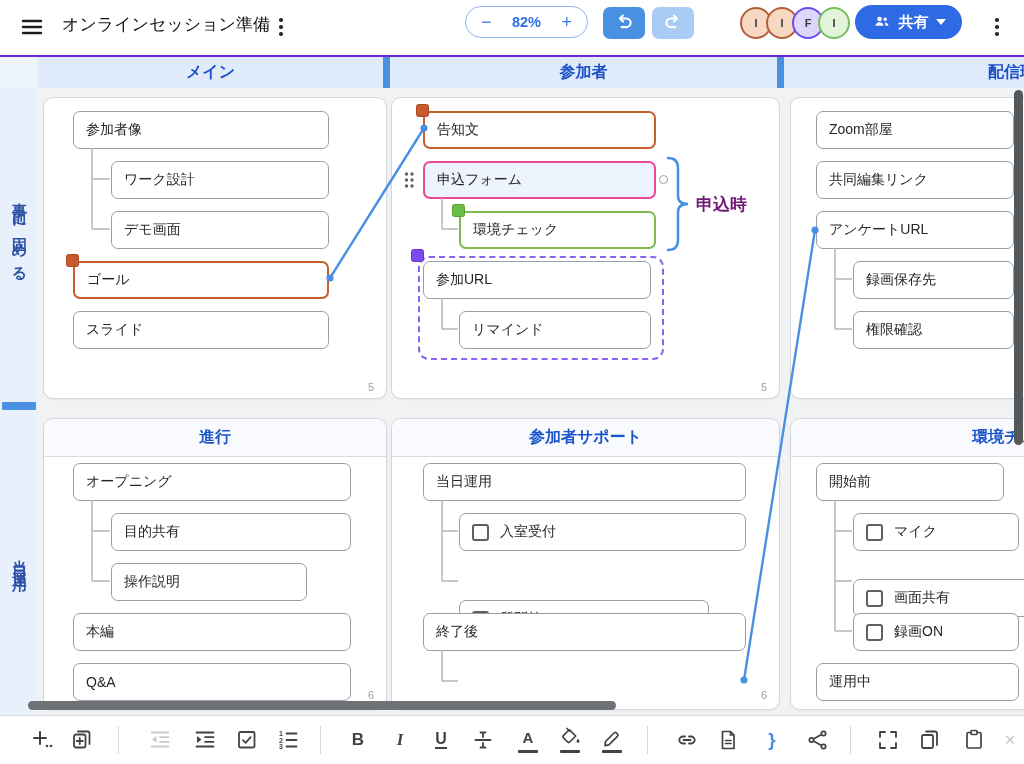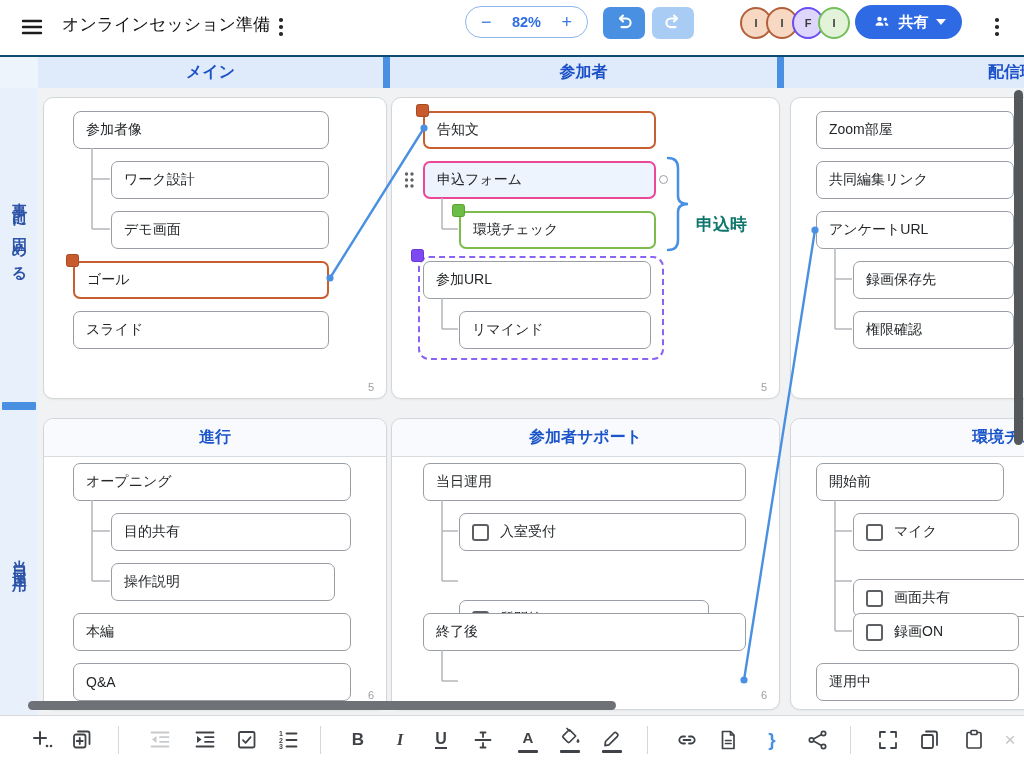--- a/index.html
+++ b/index.html
@@ -1,20 +1,20 @@
 <!DOCTYPE html>
 <html><head>
 <meta charset="utf-8">
 <style>
   html,body{margin:0;padding:0;background:#fff;}
   .app{position:relative;width:1024px;height:764px;overflow:hidden;background:#fff;
        font-family:"Liberation Sans","DejaVu Sans",sans-serif;color:#202124;}
   
   .topbar{position:absolute;left:0;top:0;width:1024px;height:55px;background:#fff;
-          border-bottom:2px solid #0c4a6e;z-index:30;}
+          border-bottom:2px solid #6d28d9;z-index:30;}
   .hamburger{position:absolute;left:18px;top:15px;width:28px;height:24px;cursor:pointer;}
   .title{position:absolute;left:62px;top:13px;font-size:17px;font-weight:500;color:#111;}
   .kebab{position:absolute;top:13px;width:18px;height:28px;display:flex;flex-direction:column;
          align-items:center;justify-content:center;gap:3.5px;cursor:pointer;}
   .kebab i{width:3.5px;height:3.5px;border-radius:50%;background:#27292c;}
   .zoompill{position:absolute;left:465px;top:6px;width:123px;height:32px;border:1.5px solid #8fb6ee;
             border-radius:17px;display:flex;align-items:center;justify-content:space-between;
             padding:0 15px;box-sizing:border-box;}
   .zoompill .zbtn{color:#3a79e0;font-size:18px;line-height:1;cursor:pointer;font-weight:500;}
   .zoompill .zlvl{color:#2f6fe4;font-size:14.5px;font-weight:bold;}
@@ -53,21 +53,21 @@
   .node.blue{border:2px solid #ec4899;background:#edf4fd;}
   .node.green{border:2px solid #7dbb4e;}
   .cb{width:17px;height:17px;border:2px solid #5c6064;border-radius:3px;margin-right:11px;
       flex:none;box-sizing:border-box;background:#fff;cursor:pointer;}
   .group-dashed{position:absolute;border:2px dashed #8a63f2;border-radius:11px;background:transparent;}
   .count{position:absolute;right:12px;font-size:11px;color:#9aa0a6;}
   .handle{position:absolute;width:11px;height:11px;border-radius:2.5px;z-index:7;cursor:grab;}
   .circle-handle{position:absolute;width:9px;height:9px;border:1.5px solid #9aa0a6;border-radius:50%;
                  background:#fff;box-sizing:border-box;z-index:7;cursor:pointer;}
   .overlay{position:absolute;left:0;top:0;z-index:5;pointer-events:none;}
-  .brace-label{position:absolute;left:696px;top:136px;font-size:17px;font-weight:bold;color:#0f766e;z-index:6;margin-top:20px;}
+  .brace-label{position:absolute;left:696px;top:136px;font-size:17px;font-weight:bold;color:#701a75;z-index:6;}
   .dragdots{position:absolute;left:402px;top:113px;z-index:7;cursor:grab;}
   .hscroll{position:absolute;left:28px;top:644px;width:588px;height:9px;border-radius:5px;
            background:#6e7175;z-index:12;cursor:pointer;}
   .vscroll{position:absolute;left:1014px;top:33px;width:9px;height:355px;border-radius:5px;
            background:#55585b;z-index:12;cursor:pointer;}
   
   .toolbar{position:absolute;left:0;top:715px;width:1024px;height:49px;background:#fff;
            border-top:1px solid #d8dadc;z-index:30;}
   .tbtn{position:absolute;top:7px;width:34px;height:34px;display:flex;align-items:center;
         justify-content:center;cursor:pointer;border-radius:6px;}
@@ -147,21 +147,21 @@
     <div class="phase" style="top:443px;height:120px;">当日運用</div>
 
     <div class="colband"></div>
     <div class="colhead" style="left:38px;width:345px;">メイン</div>
     <div class="colbar" style="left:383px;"></div>
     <div class="colhead" style="left:390px;width:387px;">参加者</div>
     <div class="colbar" style="left:777px;"></div>
     <div class="colhead" style="left:784px;width:472px;">配信環境</div>
 
     <div class="card" style="left:43px;top:40px;width:342px;height:300px;">
-      <div class="node" style="left:29px;top:13px;width:256px;border-radius:8px;">
+      <div class="node" style="left:29px;top:13px;width:256px;">
           <span>参加者像</span>
         </div>
       <div class="node" style="left:67px;top:63px;width:218px;">
           <span>ワーク設計</span>
         </div>
       <div class="node" style="left:67px;top:113px;width:218px;">
           <span>デモ画面</span>
         </div>
       <div class="node orange" style="left:29px;top:163px;width:256px;">
           <span>ゴール</span>
@@ -211,21 +211,21 @@
     </div>
 
     <div class="card" style="left:43px;top:361px;width:342px;height:290px;">
       <div class="card-header">進行</div>
       <div class="node" style="left:29px;top:44px;width:278px;">
           <span>オープニング</span>
         </div>
       <div class="node" style="left:67px;top:94px;width:240px;">
           <span>目的共有</span>
         </div>
-      <div class="node" style="left:67px;top:144px;width:224px;padding-left:12px;">
+      <div class="node" style="left:67px;top:144px;width:196px;padding-left:12px;">
           <span>操作説明</span>
         </div>
       <div class="node" style="left:29px;top:194px;width:278px;">
           <span>本編</span>
         </div>
       <div class="node" style="left:29px;top:244px;width:278px;">
           <span>Q&amp;A</span>
         </div>
       <span class="count" style="bottom:8px;">6</span>
     </div>

